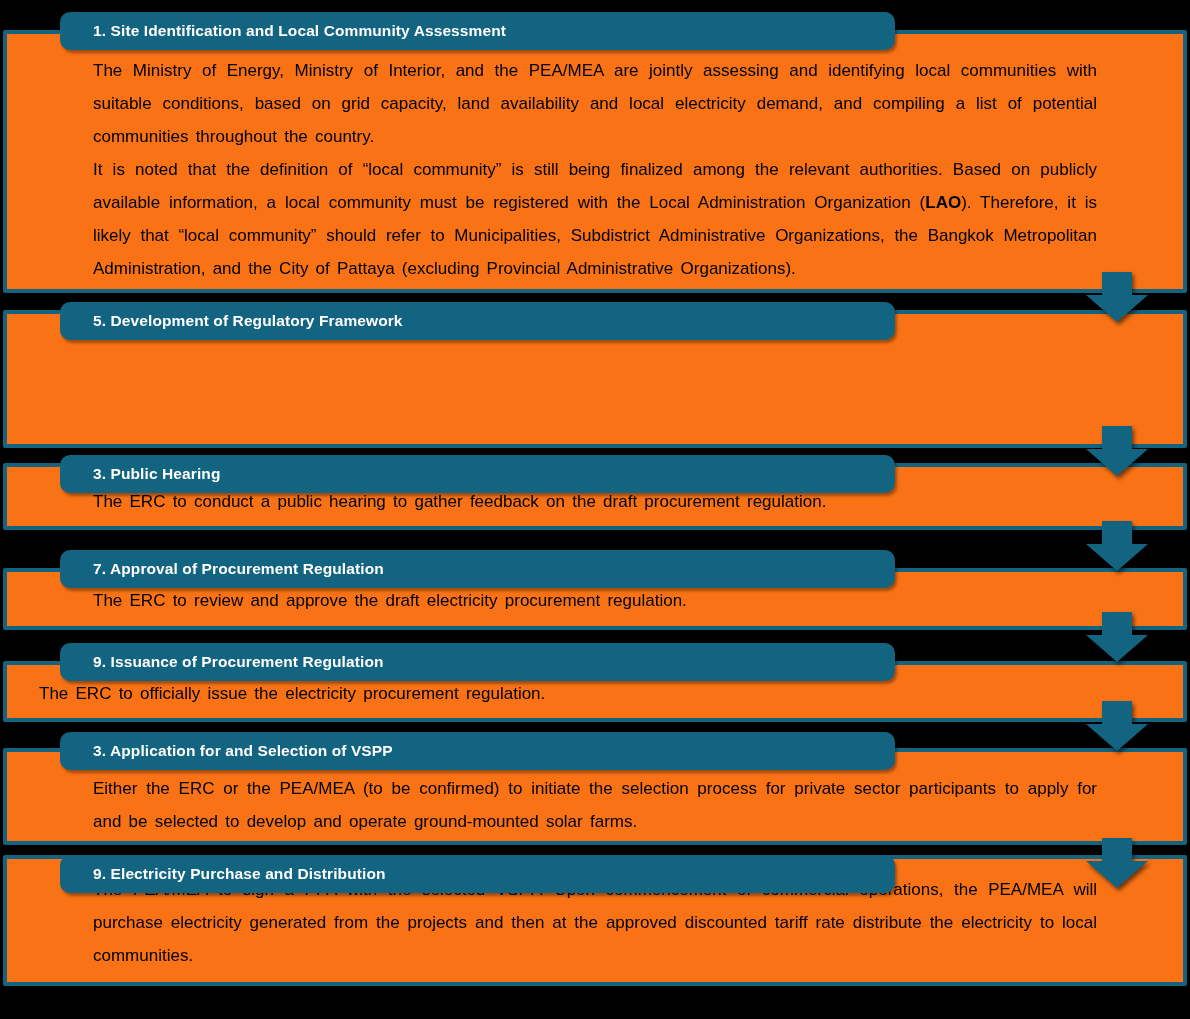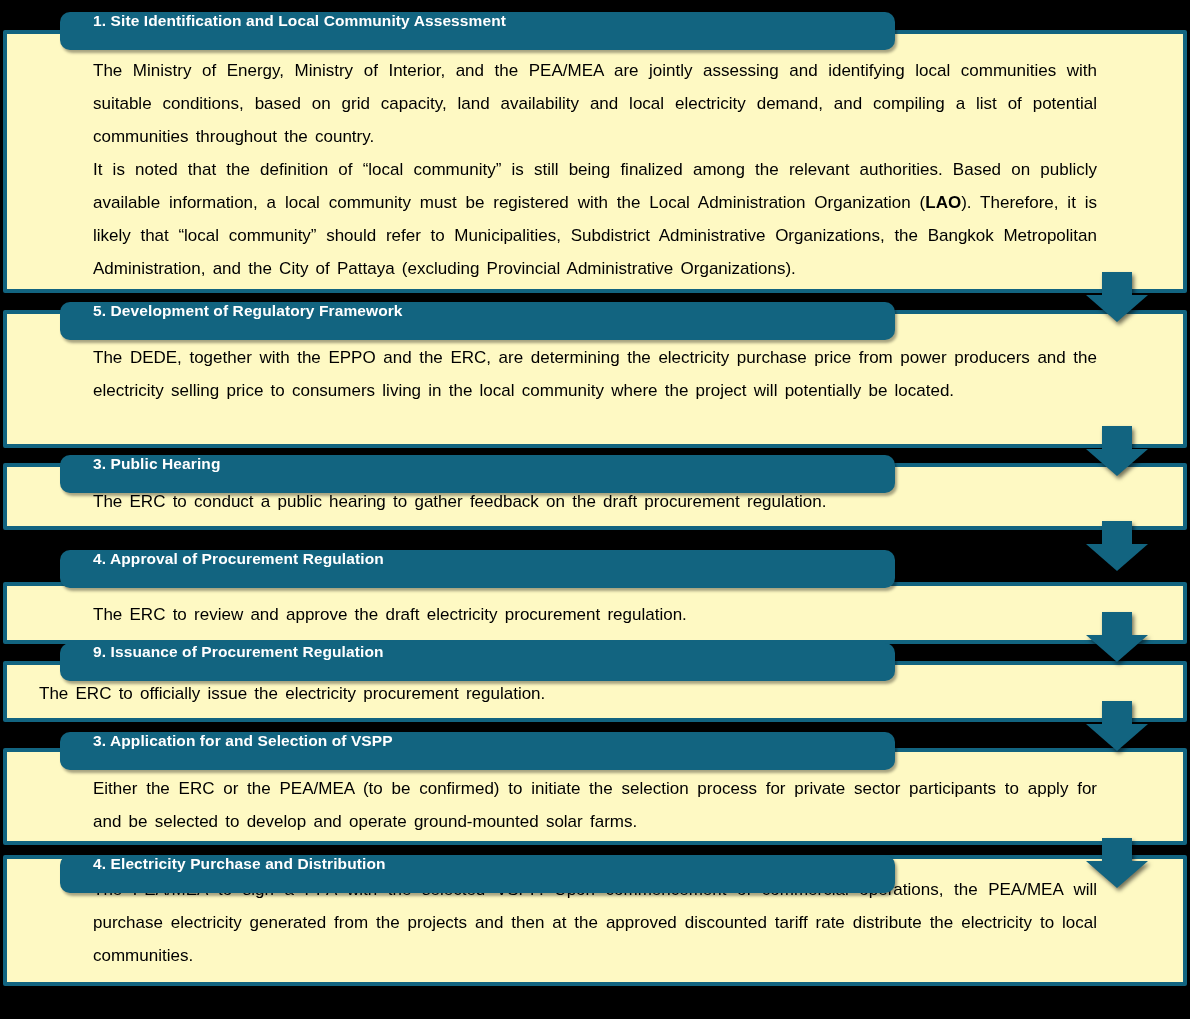--- a/index.html
+++ b/index.html
@@ -10,34 +10,34 @@
     overflow:hidden;
     font-family:"Liberation Sans", sans-serif;
   }
   .step{position:absolute;left:3px;right:3px;}
   #s1{top:12px;}  #s2{top:302px;} #s3{top:455px;} #s4{top:550px;}
   #s5{top:643px;} #s6{top:732px;} #s7{top:855px;}
 
   .tab{
     position:absolute;top:0;left:57px;width:835px;height:38px;
     background:#126480;border-radius:10px;z-index:3;
-    display:flex;
+    display:flex;align-items:center;
     box-shadow:2px 3px 3px rgba(0,0,0,0.35);
   }
   .tab .tab-label{
     padding-left:33px;color:#fff;font-size:15.5px;font-weight:bold;
     letter-spacing:0.1px;white-space:nowrap;
   }
   .box{
     position:absolute;left:0;right:0;z-index:1;
-    background:#fef9c3;border:4px solid #126480;border-radius:2px;
+    background:#f97316;border:4px solid #126480;border-radius:2px;
     box-sizing:border-box;overflow:hidden;
   }
   #s1 .box{top:18px;height:263px;} #s2 .box{top:8px;height:138px;}
-  #s3 .box{top:8px;height:67px;}  #s4 .box{top:32px;height:62px;}
+  #s3 .box{top:8px;height:67px;}  #s4 .box{top:18px;height:62px;}
   #s5 .box{top:18px;height:61px;}  #s6 .box{top:16px;height:97px;}
   #s7 .box{top:0;height:131px;}
 
   .body-text{
     margin:0;padding:0 86px 0 86px;
     font-size:17px;line-height:33px;color:#000;
     word-spacing:2.5px;
   }
   .body-text p{
     margin:0;text-align:justify;text-align-last:left;
@@ -76,21 +76,20 @@
       </div>
     </div>
     <div class="tab">
       <span class="tab-label">1. Site Identification and Local Community Assessment</span>
     </div>
   </div>
 
   <div class="step" id="s2">
     <div class="box">
       <div class="body-text">
-        <p>The DEDE, together with the EPPO and the ERC, are determining the electricity purchase price from power producers and the electricity selling price to consumers living in the local community where the project will potentially be located.</p>
       </div>
     </div>
     <div class="tab">
       <span class="tab-label">5. Development of Regulatory Framework</span>
     </div>
   </div>
 
   <div class="step" id="s3">
     <div class="box">
       <div class="body-text">
@@ -102,21 +101,21 @@
     </div>
   </div>
 
   <div class="step" id="s4">
     <div class="box">
       <div class="body-text">
         <p>The ERC to review and approve the draft electricity procurement regulation.</p>
       </div>
     </div>
     <div class="tab">
-      <span class="tab-label">4. Approval of Procurement Regulation</span>
+      <span class="tab-label">7. Approval of Procurement Regulation</span>
     </div>
   </div>
 
   <div class="step" id="s5">
     <div class="box">
       <div class="body-text">
         <p>The ERC to officially issue the electricity procurement regulation.</p>
       </div>
     </div>
     <div class="tab">
@@ -135,21 +134,21 @@
     </div>
   </div>
 
   <div class="step" id="s7">
     <div class="box">
       <div class="body-text">
         <p>The PEA/MEA to sign a PPA with the selected VSPP. Upon commencement of commercial operations, the PEA/MEA will purchase electricity generated from the projects and then at the approved discounted tariff rate distribute the electricity to local communities.</p>
       </div>
     </div>
     <div class="tab">
-      <span class="tab-label">4. Electricity Purchase and Distribution</span>
+      <span class="tab-label">9. Electricity Purchase and Distribution</span>
     </div>
   </div>
 
   <div class="flow-arrow" id="a1">
       <div class="stem"></div>
       <div class="head"></div>
     </div>
   <div class="flow-arrow" id="a2">
       <div class="stem"></div>
       <div class="head"></div>

